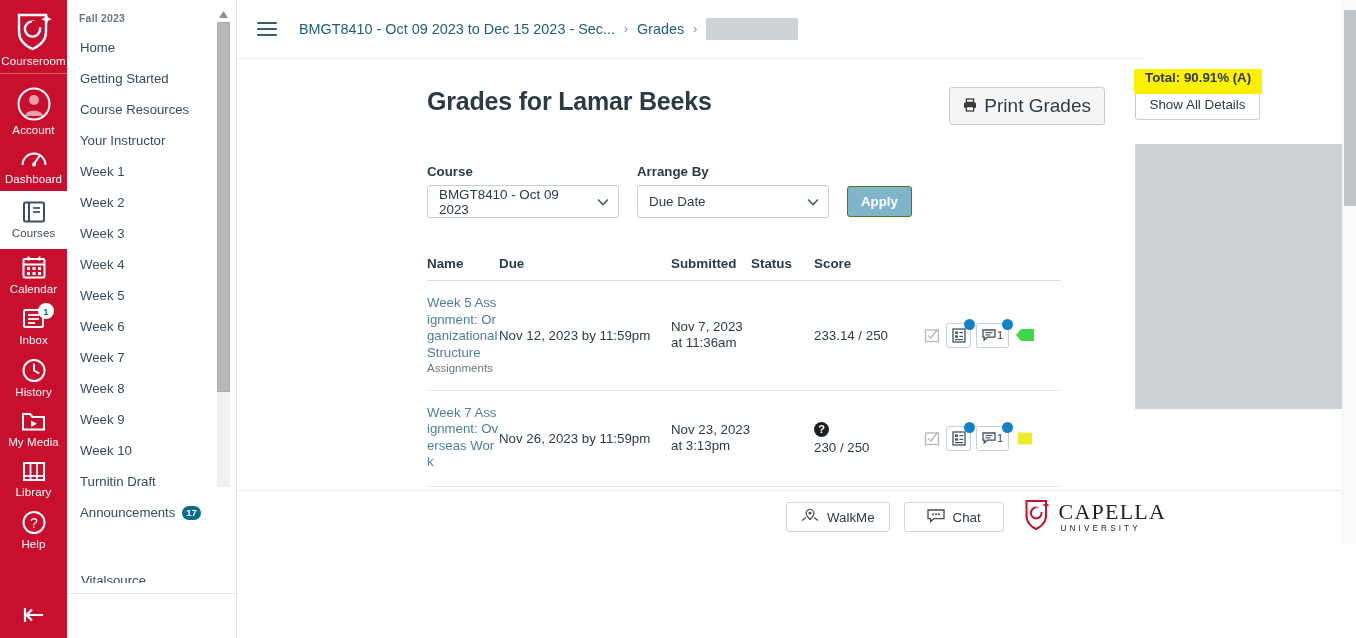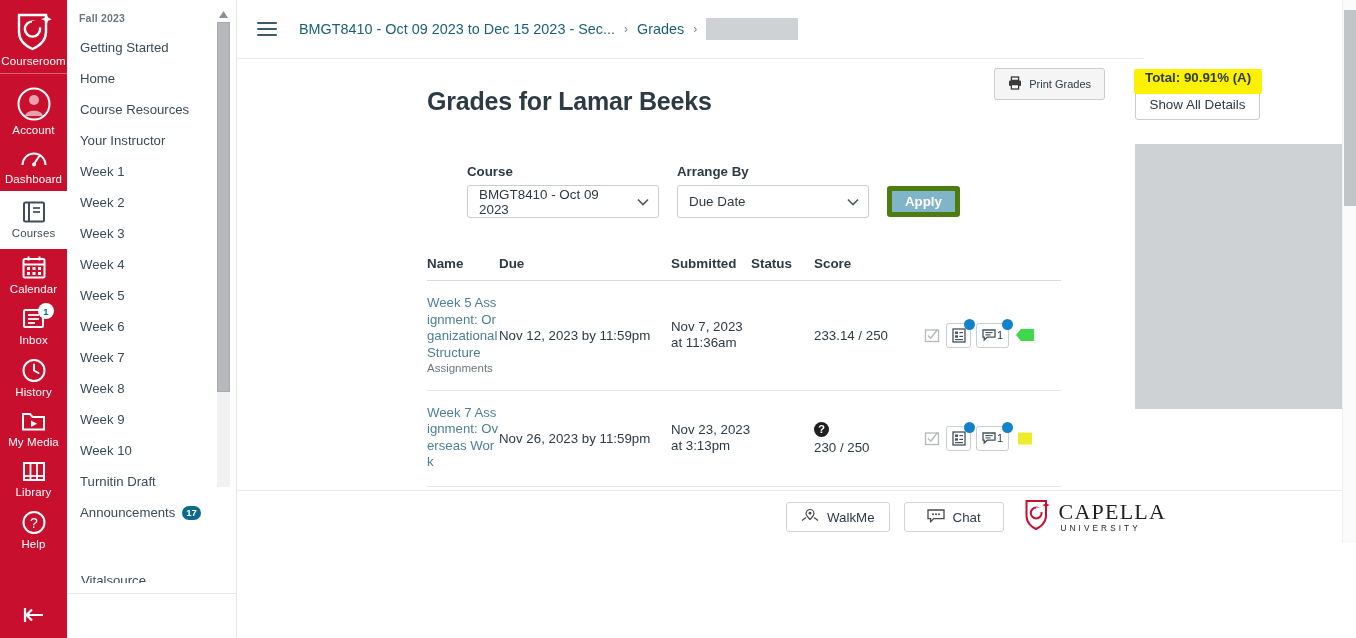--- a/index.html
+++ b/index.html
@@ -145,47 +145,47 @@
   }
   .content {
     width: 890px; padding: 28px 0 0 190px;
     position: relative;
   }
   .page-title {
     font-size: 25px; font-weight: bold; color: #2d3b45;
     letter-spacing: -.2px;
   }
   .print-btn {
-    position: absolute; top: 9px; right: 22px;
+    position: absolute; top: 28px; right: 22px;
     background: #f5f5f5; border: 1px solid #c7cdd1;
     border-radius: 3px; padding: 7px 13px;
-    font-size: 11px; color: #2d3b45; cursor: pointer;
+    font-size: 19px; color: #2d3b45; cursor: pointer;
     display: flex; align-items: center; gap: 7px;
   }
 
-  .filters { display: flex; align-items: flex-end; gap: 18px; margin-top: 48px; margin-left: 40px; }
+  .filters { display: flex; align-items: flex-end; gap: 18px; margin-top: 48px; }
   .filter-group { display: flex; flex-direction: column; }
   .filter-label {
     font-size: 13.3px; font-weight: bold; color: #2d3b45;
     margin-bottom: 6px;
   }
   .select {
     border: 1px solid #c7cdd1; border-radius: 3px;
     background: #fff; height: 33px;
     display: flex; align-items: center; justify-content: space-between;
     padding: 0 9px 0 11px; font-size: 13.4px; color: #2d3b45;
     cursor: pointer;
   }
   .select.course { width: 192px; }
   .select.arrange { width: 192px; }
   .chev { color: #4a5a64; font-size: 11px; margin-left: 8px; }
   .apply-btn {
     height: 31px; padding: 0 13px;
     background: #7fb4c9; color: #ffffff;
-    border: 5px solid #4d7c0f; border-radius: 3px;
+    border: 1px solid #4d7c0f; border-radius: 3px;
     font-size: 13.3px; font-weight: bold; cursor: pointer;
     margin-bottom: 1px;
   }
 
   
   table.grades {
     margin-top: 38px; width: 634px;
     border-collapse: collapse; table-layout: fixed;
   }
   table.grades th {
@@ -444,24 +444,24 @@
           <path d="M24 11 H8 M13 5.5 L7.5 11 L13 16.5" fill="none" stroke="#fff" stroke-width="2.2"></path>
         </svg>
       </span>
     </div>
   </nav>
 
   <aside class="coursenav">
     <div class="cn-term">Fall 2023</div>
     <ul class="cn-list">
       <li>
+          <a class="cn-item">Home</a>
+        </li>
+      <li>
           <a class="cn-item">Getting Started</a>
-        </li>
-      <li>
-          <a class="cn-item">Home</a>
         </li>
       <li>
           <a class="cn-item">Course Resources</a>
         </li>
       <li>
           <a class="cn-item">Your Instructor</a>
         </li>
       <li>
           <a class="cn-item">Week 1</a>
         </li>

